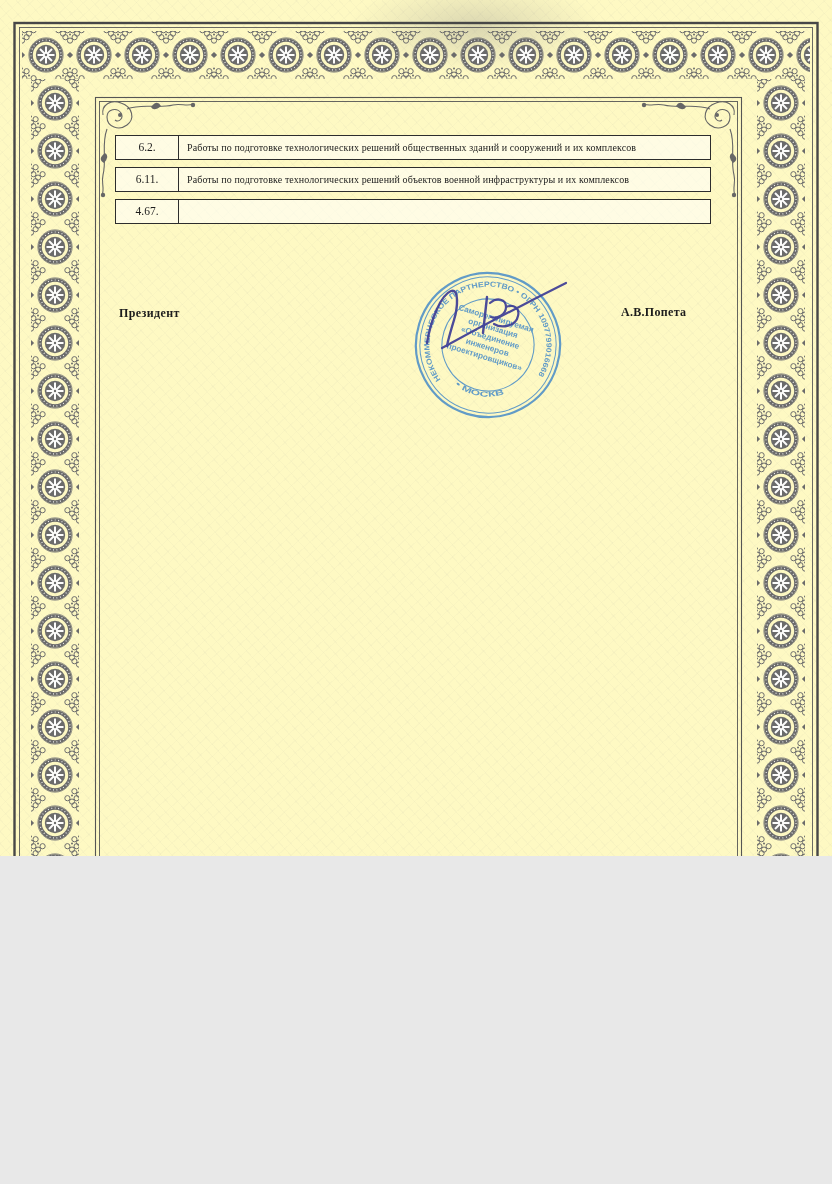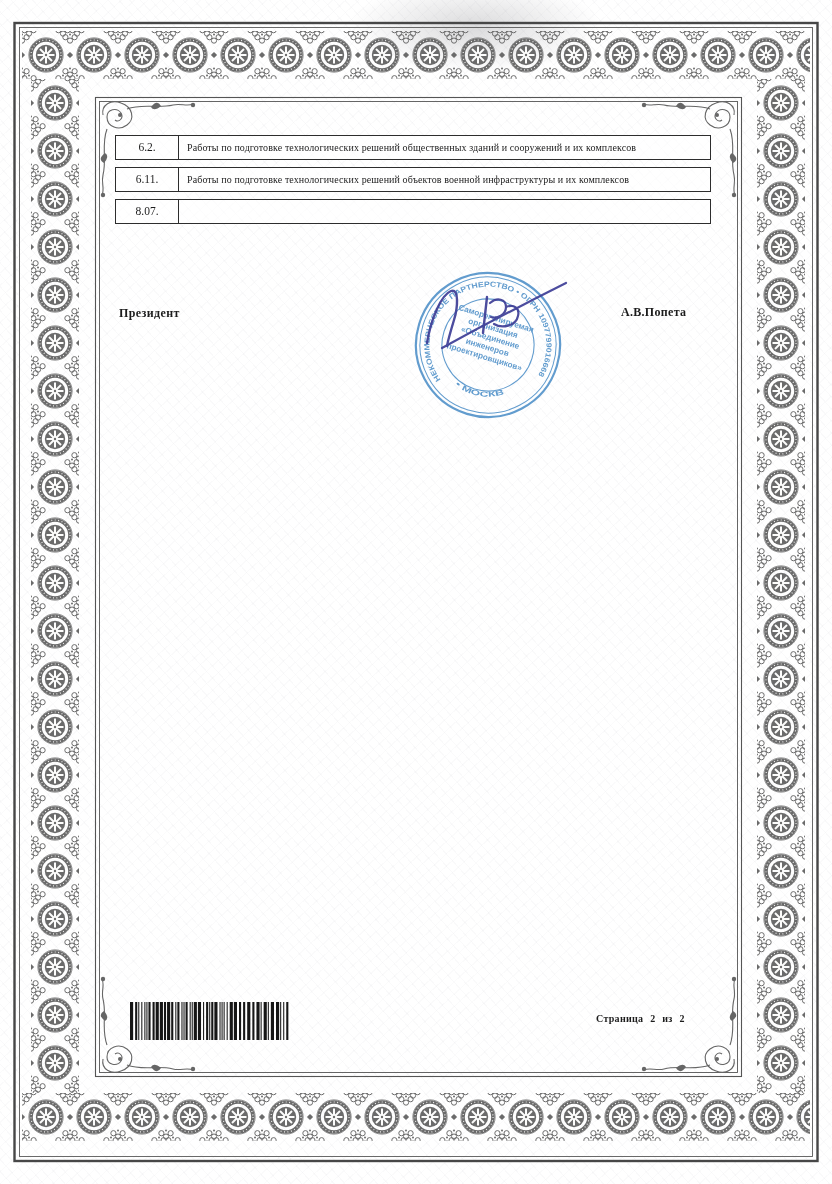--- a/index.html
+++ b/index.html
@@ -1,19 +1,19 @@
 <!DOCTYPE html>
 <html><head>
 <meta charset="utf-8">
 <style>
   html,body{margin:0;padding:0;background:#e8e8e8;}
   .page{
     position:relative;
-    width:832px;height:1184px;
-    background:#ffffff;
+    width:832px;height:856px;
+    background:#fef9c3;
     font-family:"Liberation Serif","DejaVu Serif",serif;
     color:#1c1c1c;
     overflow:hidden;
   }
   .texture{
     position:absolute;inset:0;pointer-events:none;
     background:
       repeating-linear-gradient(48deg, rgba(130,130,145,0.045) 0 1px, transparent 1px 8px),
       repeating-linear-gradient(-43deg, rgba(130,130,145,0.035) 0 1px, transparent 1px 9px);
   }
@@ -135,21 +135,21 @@
   <div class="table-wrap" id="works-table">
       <div class="trow">
         <div class="tnum">6.2.</div>
         <div class="ttext">Работы по подготовке технологических решений общественных зданий и сооружений и их комплексов</div>
       </div>
       <div class="trow">
         <div class="tnum">6.11.</div>
         <div class="ttext">Работы по подготовке технологических решений объектов военной инфраструктуры и их комплексов</div>
       </div>
       <div class="trow">
-        <div class="tnum">8.07.</div>
+        <div class="tnum">4.67.</div>
       </div>
     </div>
 
   <div class="president">Президент</div>
   <div class="signname">А.В.Попета</div>
 
   <svg id="stamp-svg" width="185" height="185" viewBox="0 0 185 185">
     <g transform="translate(90,90) rotate(17)" opacity="0.88">
       <circle r="72" fill="none" stroke-width="2.2" stroke="#4d8fc8"></circle>
       <circle r="68" fill="none" stroke-width="1" stroke="#4d8fc8"></circle>

